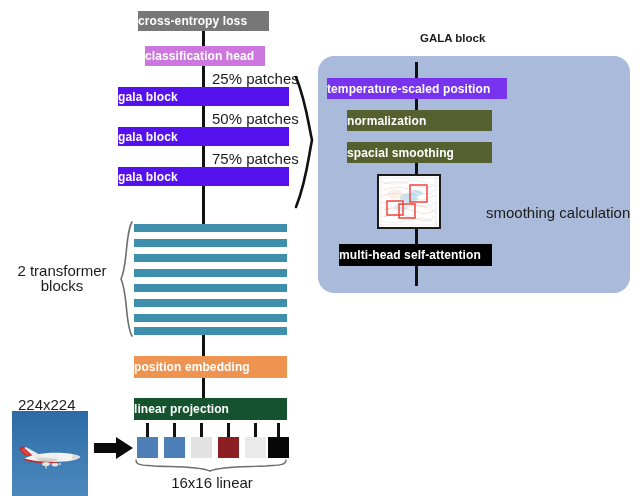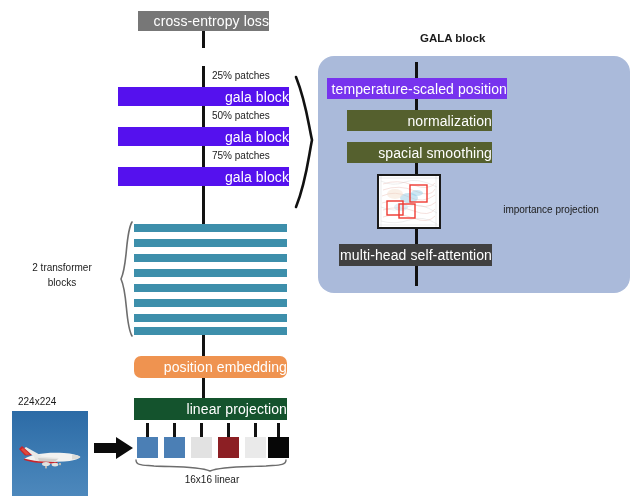--- a/index.html
+++ b/index.html
@@ -14,40 +14,41 @@
     background: #ffffff;
     font-family: "Liberation Sans", sans-serif;
     overflow: hidden;
   }
 
   
   .block {
     position: absolute;
     display: flex;
     align-items: center;
-    justify-content: flex-end;
+    justify-content: flex-start;
     color: #ffffff;
-    font-size: 14px;
+    font-size: 12px;
     letter-spacing: 0.1px;
     white-space: nowrap;
     box-sizing: border-box;
+    font-weight: bold;
   }
 
   
   .vline {
     position: absolute;
     width: 3px;
     background: #111111;
   }
 
   
   .label {
     position: absolute;
     color: #1b1b1b;
-    font-size: 10px;
+    font-size: 15px;
     white-space: nowrap;
   }
   .label.center { text-align: center; }
   .label.bold { font-weight: bold; font-size: 11.5px; }
 
   
   #gala-panel {
     position: absolute;
     background: #aabada;
     border-radius: 16px;
@@ -158,39 +159,42 @@
       <g stroke="#e8password" fill="none"></g>
       <rect x="31" y="9" width="17" height="17" fill="none" stroke="#ef3b33" stroke-width="1.4"></rect>
       <rect x="8" y="25" width="16" height="14" fill="none" stroke="#ef3b33" stroke-width="1.4"></rect>
       <rect x="20" y="28" width="16" height="14" fill="none" stroke="#ef3b33" stroke-width="1.4"></rect>
       <g stroke="#d0d0d0" stroke-width="0.4">
         <path d="M0 2 H60 M0 49 H60 M2 0 V51 M57 0 V51"></path>
       </g>
     </svg>
   </div>
 
-  <div class="label center" style="left:486px; top:204px; width:130px;">importance projection</div>
-
-  <div class="block" style="left:339px; top:244px; width:153px; height:22px; background:#404040;">
+  <div class="label center" style="left:486px; top:204px; width:130px;">smoothing calculation</div>
+
+  <div class="block" style="left:339px; top:244px; width:153px; height:22px; background:#000000;">
     <span>multi-head self-attention</span>
   </div>
 
   <div class="vline" style="left:202px; top:31px; height:17px;"></div>
   <div class="vline" style="left:202px; top:66px; height:21px;"></div>
   <div class="vline" style="left:202px; top:106px; height:21px;"></div>
   <div class="vline" style="left:202px; top:146px; height:21px;"></div>
   <div class="vline" style="left:202px; top:186px; height:21px;"></div>
   <div class="vline" style="left:202px; top:206px; height:20px;"></div>
   <div class="vline" style="left:202px; top:330px; height:26px;"></div>
   <div class="vline" style="left:202px; top:378px; height:20px;"></div>
 
   <div class="block" style="left:138px; top:11px; width:131px; height:20px; background:#777777;">
     <span>cross-entropy loss</span>
   </div>
 
+  <div class="block" style="left:145px; top:46px; width:120px; height:20px; background:#cc77dd;">
+    <span>classification head</span>
+  </div>
 
   <div class="label" style="left:212px; top:70px;">25% patches</div>
 
   <div class="block" style="left:118px; top:87px; width:171px; height:19px; background:#5511ee;">
     <span>gala block</span>
   </div>
 
   <div class="label" style="left:212px; top:110px;">50% patches</div>
 
   <div class="block" style="left:118px; top:127px; width:171px; height:19px; background:#5511ee;">
@@ -216,21 +220,21 @@
   <div class="tbar" style="top:314px;"></div>
   <div class="tbar" style="top:327px;"></div>
 
   <svg class="brace" style="left:118px; top:220px;" width="18" height="118" viewBox="0 0 18 118">
     <path d="M14 2 C7 14 10 44 3 59 C10 74 7 104 14 116" stroke="#6d6d6d" stroke-width="1.6" fill="none" stroke-linecap="round"></path>
   </svg>
 
   <div class="label center" style="left:14px; top:262px; width:96px;">2 transformer</div>
   <div class="label center" style="left:14px; top:277px; width:96px;">blocks</div>
 
-  <div class="block" style="left:134px; top:356px; width:153px; height:22px; background:#ef9350;border-radius:7px;">
+  <div class="block" style="left:134px; top:356px; width:153px; height:22px; background:#ef9350;">
     <span>position embedding</span>
   </div>
 
   <div class="block" style="left:134px; top:398px; width:153px; height:22px; background:#14532d;">
     <span>linear projection</span>
   </div>
 
   <div class="patch-stem" style="left:146px;"></div>
   <div class="patch-stem" style="left:173px;"></div>
   <div class="patch-stem" style="left:200px;"></div>

